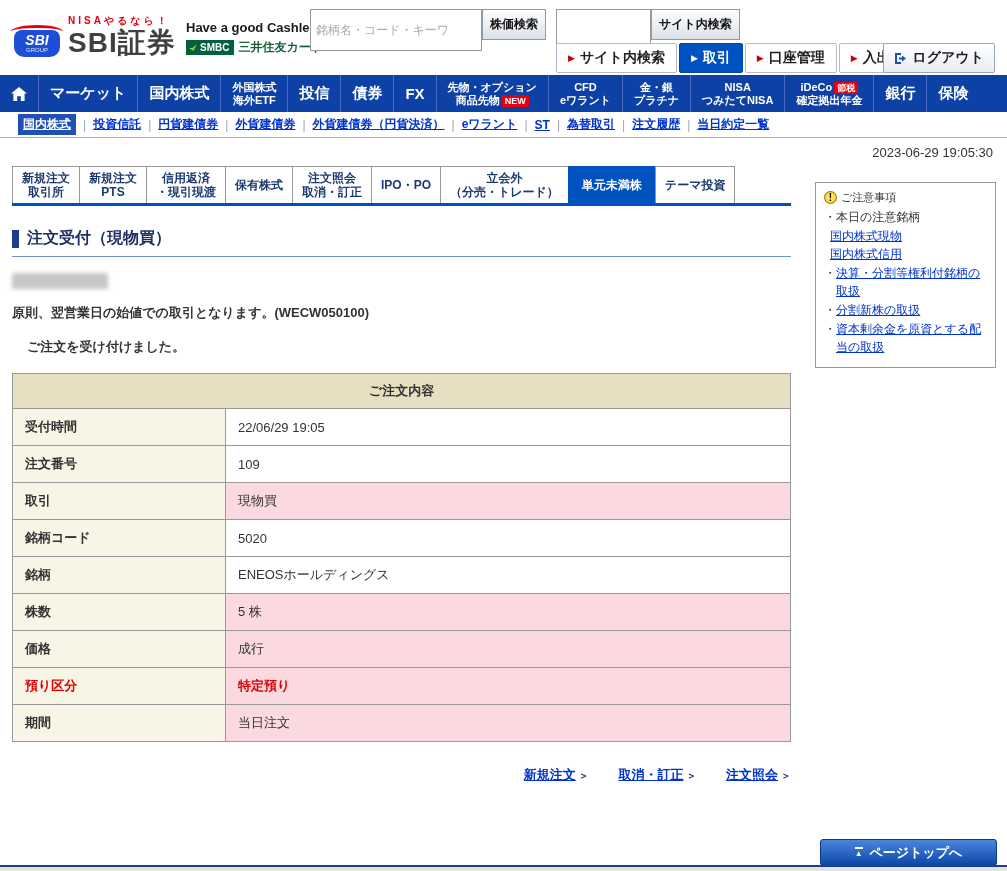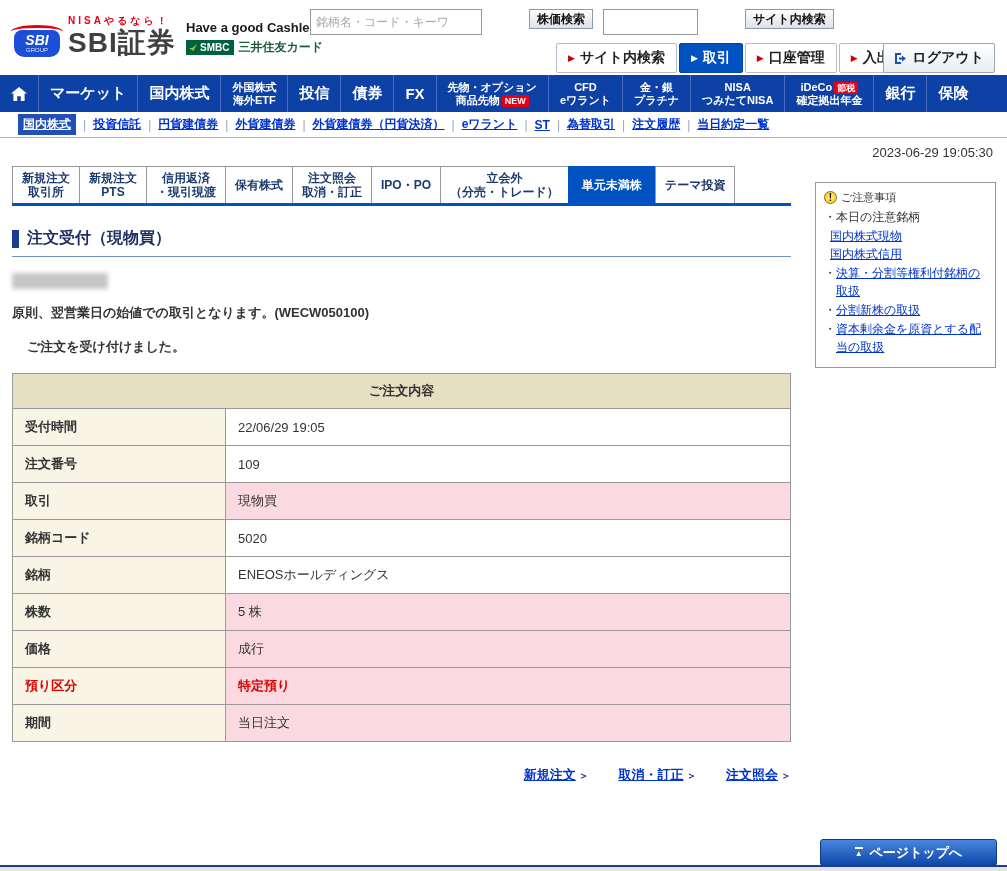--- a/index.html
+++ b/index.html
@@ -23,24 +23,24 @@
   .logo-tagline { color:#e60012; font-size:10px; font-weight:bold; letter-spacing:3px; margin-bottom:1px; }
   .logo-brand { color:#404040; font-size:28px; font-weight:bold; line-height:28px; letter-spacing:1px; }
   .smbc-block { position:absolute; left:186px; top:20px; }
   .smbc-slogan { font-size:13px; font-weight:bold; color:#1a1a1a; }
   .smbc-line2 { display:flex; align-items:center; gap:4px; margin-top:4px; }
   .smbc-badge { background:#00613c; color:#fff; font-size:10px; font-weight:bold; padding:2px 5px 2px 14px; position:relative; }
   .smbc-badge::before { content:""; position:absolute; left:3px; top:4px; width:8px; height:7px;
     background:#8dc63f; clip-path:polygon(0 60%,55% 100%,100% 0,45% 55%); }
   .smbc-name { color:#1a5c38; font-size:12px; font-weight:bold; }
   .search-row { position:absolute; left:310px; top:9px; display:flex; align-items:flex-start; }
-  .search-input { width:172px; height:26px; border:1px solid #999; font-size:12px; padding:0 5px; color:#333; }
+  .search-input { width:172px; height:42px; border:1px solid #999; font-size:12px; padding:0 5px; color:#333; }
   .search-input::placeholder { color:#aaa; }
-  .hdr-btn { height:20px; background:linear-gradient(#fdfdfd,#dde2e8); border:1px solid #8a9ab0;
-    font-weight:bold; font-size:12px; padding:0 7px; color:#111; font-family:Liberation Sans, sans-serif; cursor:pointer;margin-left:47px; }
+  .hdr-btn { height:31px; background:linear-gradient(#fdfdfd,#dde2e8); border:1px solid #8a9ab0;
+    font-weight:bold; font-size:12px; padding:0 7px; color:#111; font-family:Liberation Sans, sans-serif; cursor:pointer; }
   .site-search-input { width:95px; margin-left:10px; }
   .help-links { position:absolute; right:12px; top:14px; font-size:12px; white-space:nowrap; }
   .help-links a { color:#0033cc; text-decoration:underline; }
   .help-links .sep { color:#8899bb; margin:0 5px; }
   .menu-row { position:absolute; left:556px; top:43px; display:flex; gap:2px; }
   .menu-btn { display:flex; align-items:center; gap:5px; border:1px solid #b5bcc9; border-radius:2px;
     background:#fff; font-size:14px; font-weight:bold; color:#222; padding:5px 11px; cursor:pointer; }
   .menu-btn .tri { color:#cc0000; font-size:9px; }
   .menu-btn.active { background:#0052c1; border-color:#0047ad; color:#fff; }
   .menu-btn.active .tri { color:#fff; }

